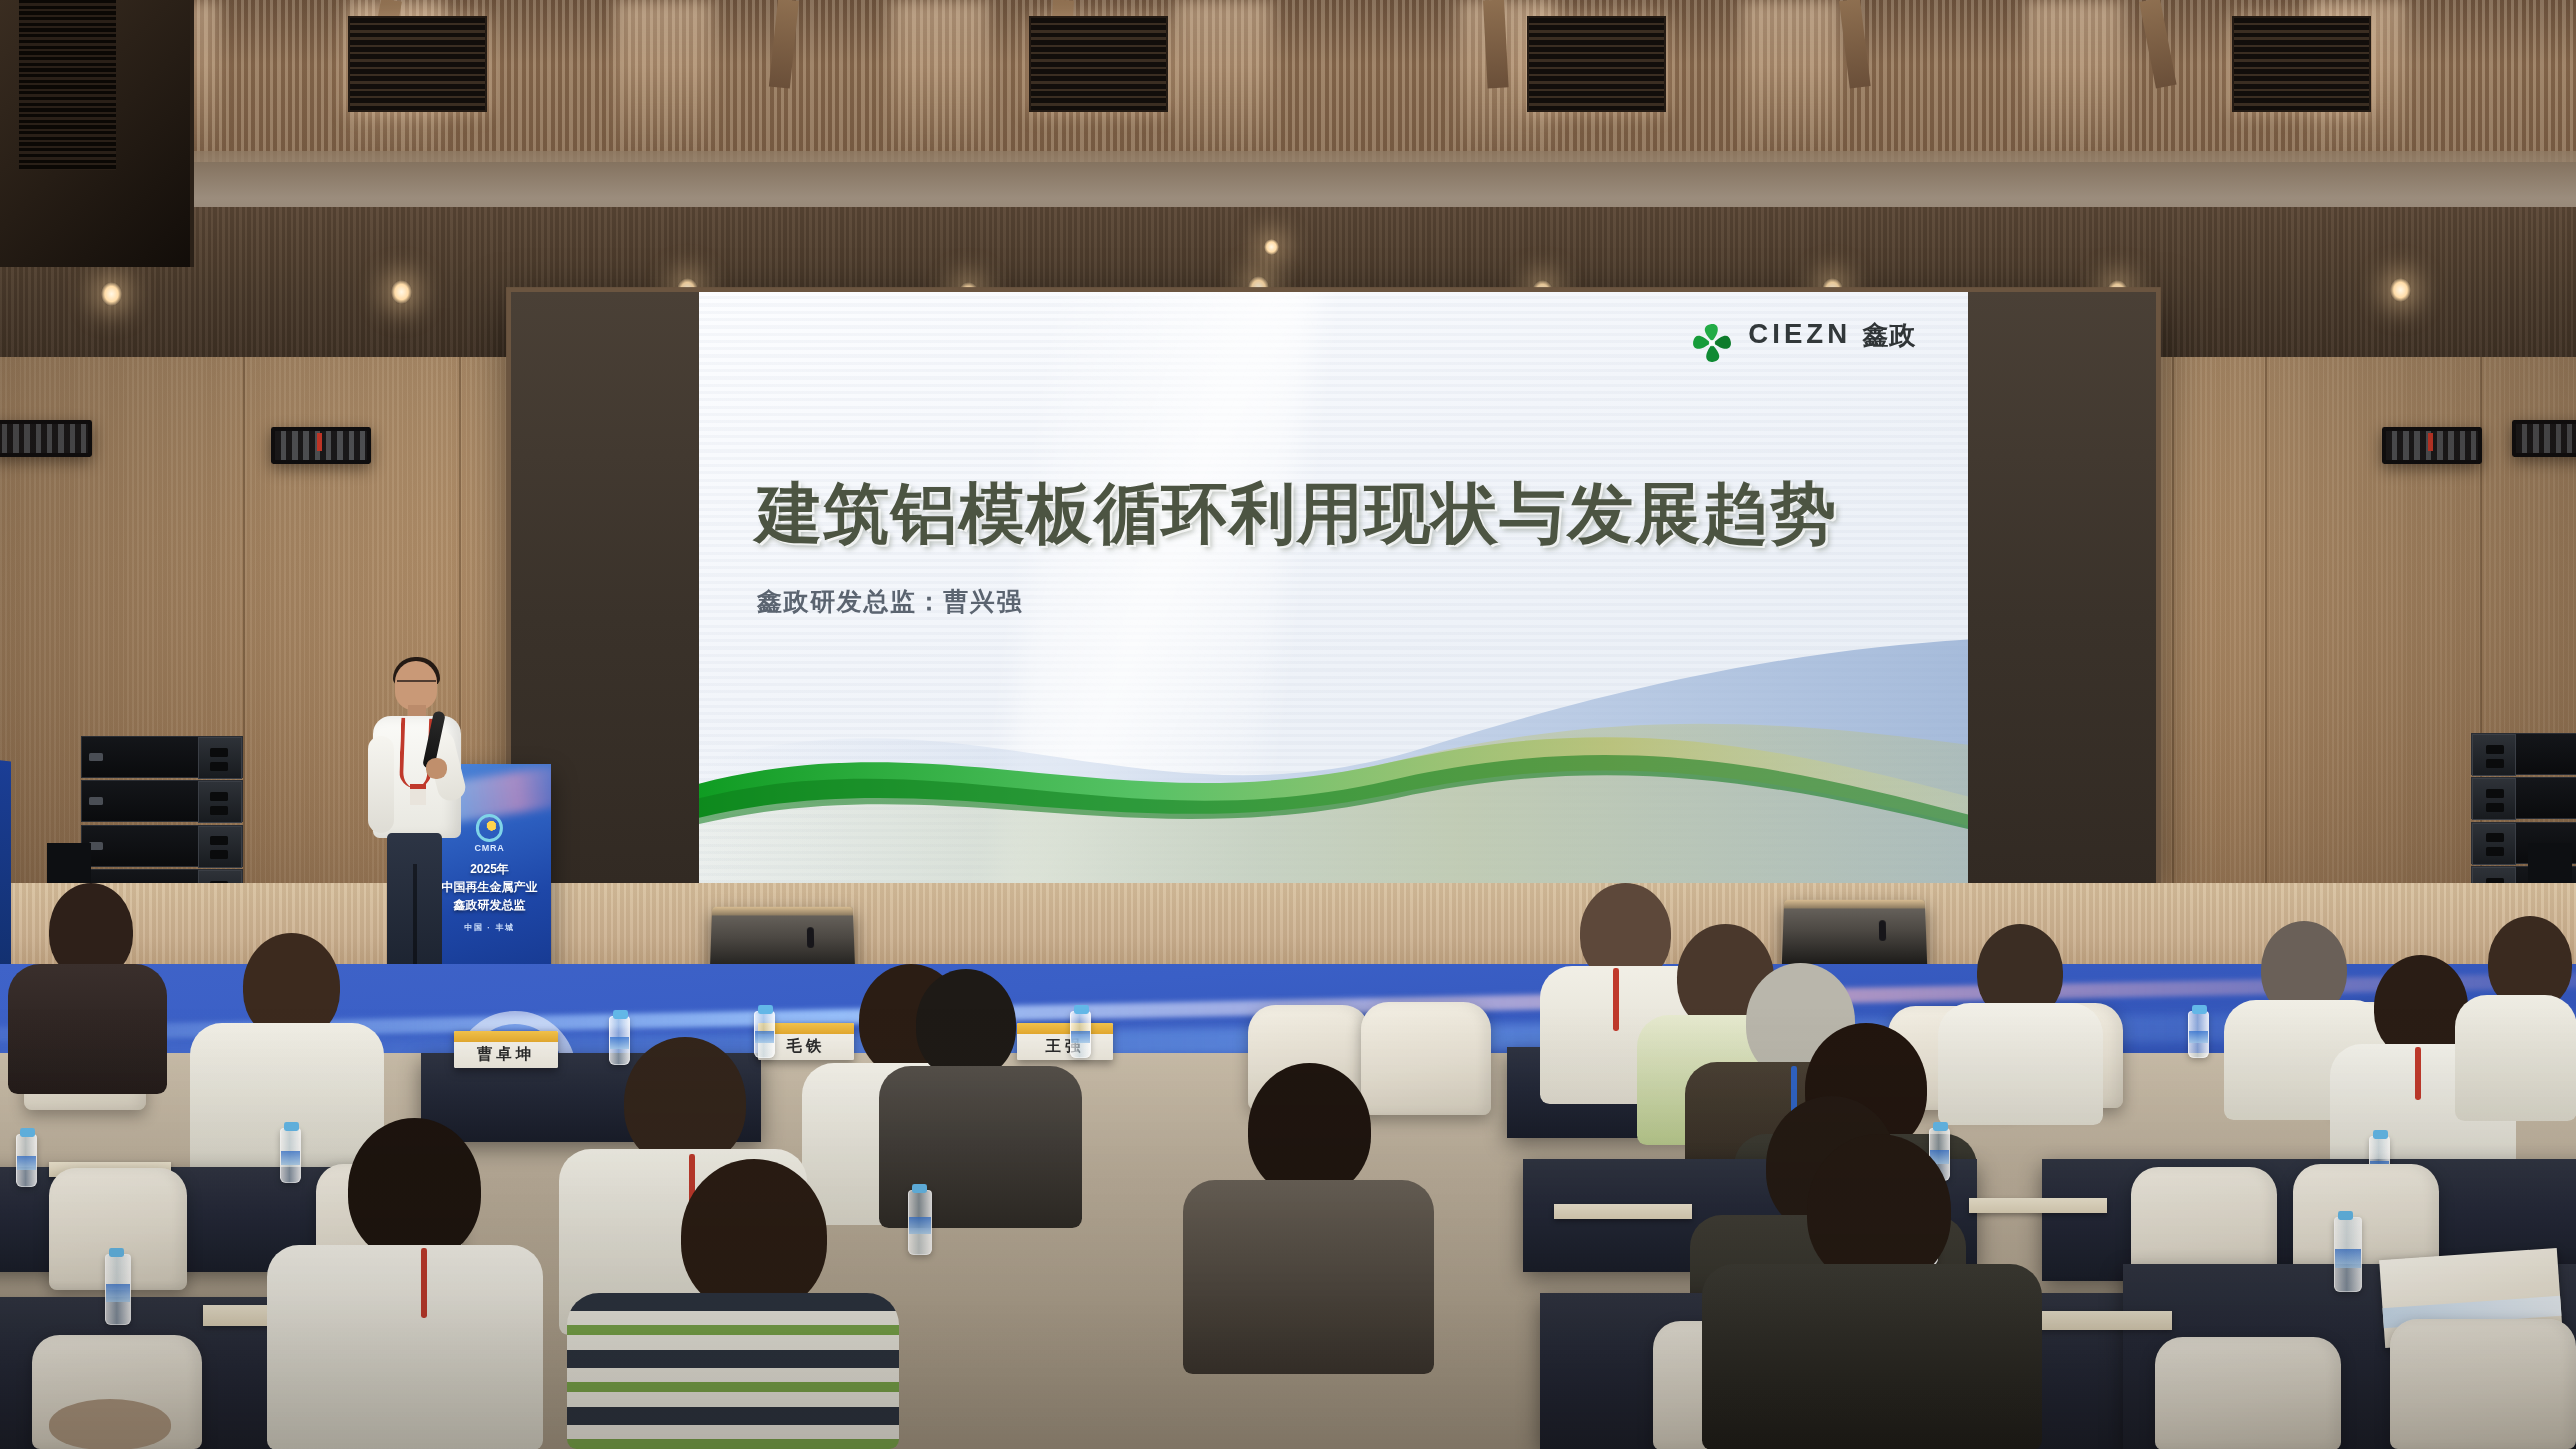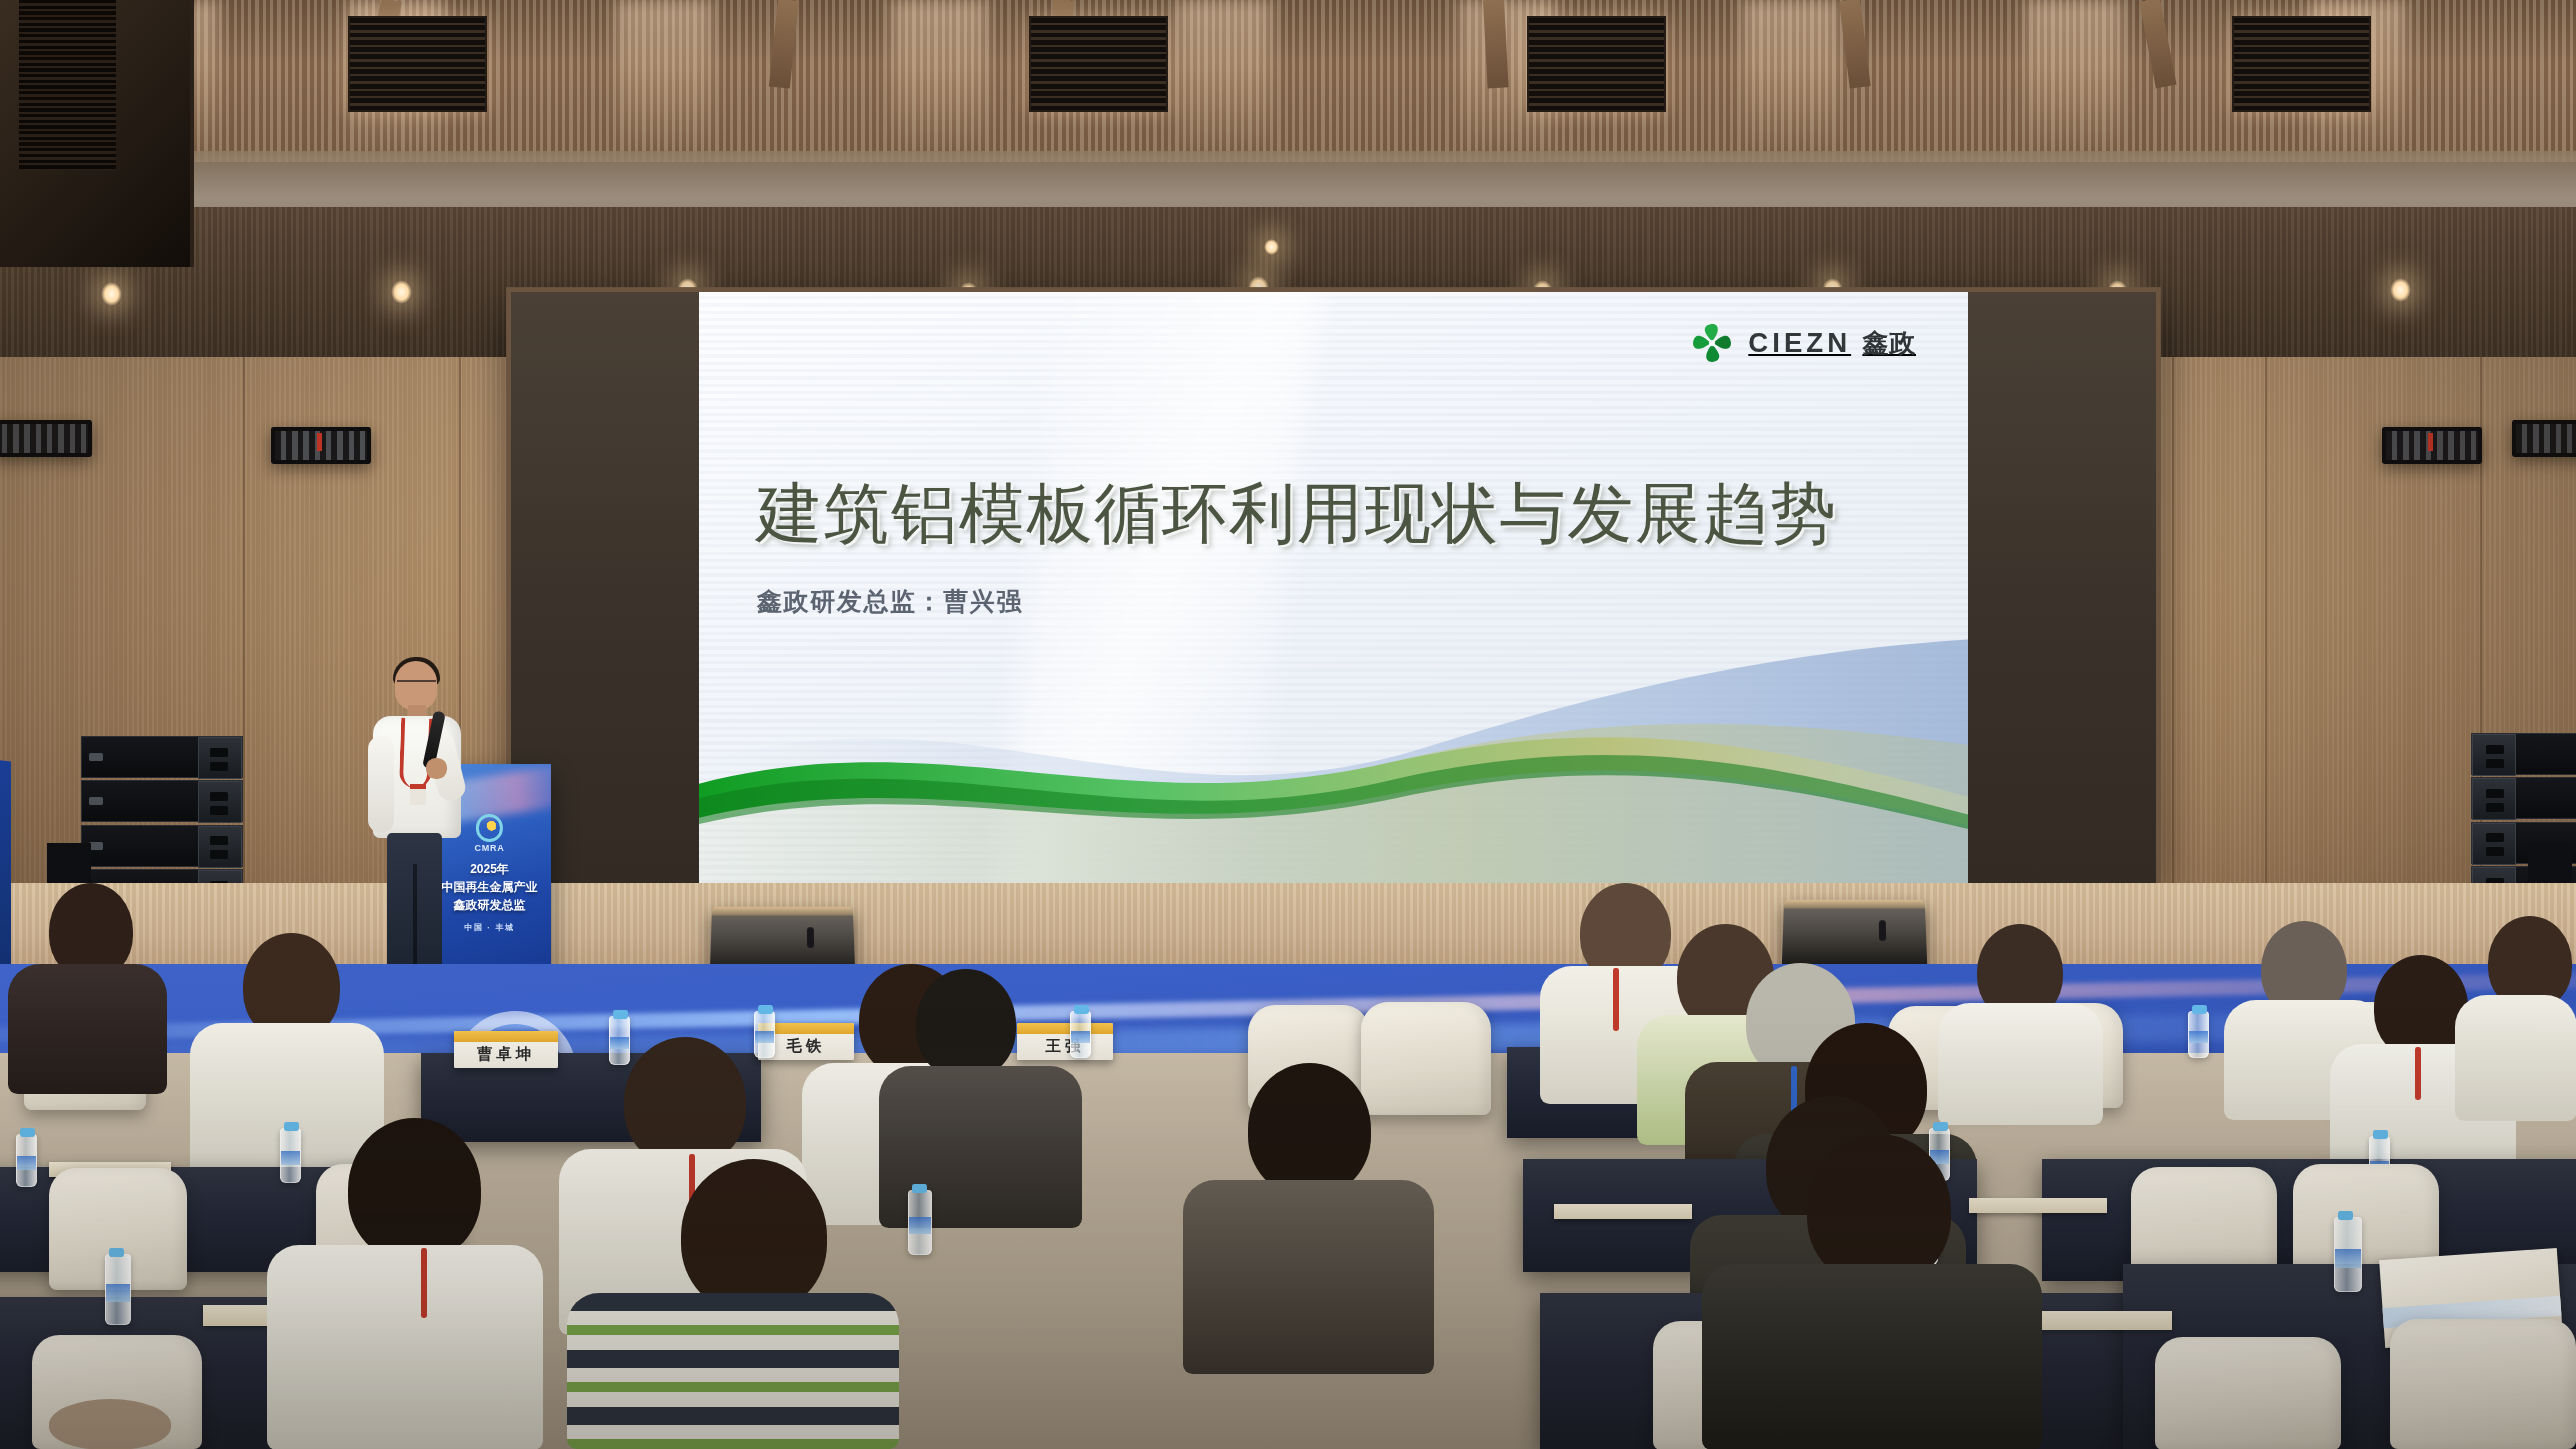--- a/index.html
+++ b/index.html
@@ -109,27 +109,27 @@
     background:
       repeating-linear-gradient(180deg, rgba(255,255,255,.0) 0 4px, rgba(170,180,200,.09) 4px 7.3px),
       linear-gradient(160deg,#fcfdff 0%, #f2f5fa 40%, #eaeff6 75%, #e7ecf4 100%);
     overflow: hidden;
   }
   .slide-sheen {
     position:absolute; left:26%; top:-10%; width: 20%; height: 120%;
     background: linear-gradient(105deg, rgba(255,255,255,0), rgba(255,255,255,.75), rgba(255,255,255,0));
     transform: skewX(-7deg); filter: blur(13px);
   }
-  .slide-logo { position: absolute; right: 52px; top: 26px; display:flex; align-items:center; gap:11.3px;text-decoration:underline; }
+  .slide-logo { position: absolute; right: 52px; top: 26px; display:flex; align-items:flex-start; gap:11.3px; }
   .logo-mark { width: 50px; height: 50px; }
   .logo-text { font-weight: 800; font-size: 27.6px; letter-spacing: 4px; color:#32383a; }
   .logo-cn { font-weight: 800; font-size: 26px; color:#2f3436; letter-spacing: 0.8px; }
   .slide-title {
     position: absolute; left: 57px; top: 177px; width: 1159px;
-    font-size: 66px; font-weight: 400; letter-spacing: 1.6px;
+    font-size: 66px; font-weight: 700; letter-spacing: 1.6px;
     color: #4c5442;
     text-shadow: 2.4px 2.4px 0 rgba(255,255,255,.75), 4px 4px 5.7px rgba(90,100,80,.35);
   }
   .slide-sub {
     position: absolute; left: 58px; top: 293px;
     font-size: 25px; font-weight: 700; color: #5b6470; letter-spacing: 1.6px;
   }
   .wave-svg { position: absolute; left: 0; bottom: 0; width: 1269px; height: 259px; }
 
   

